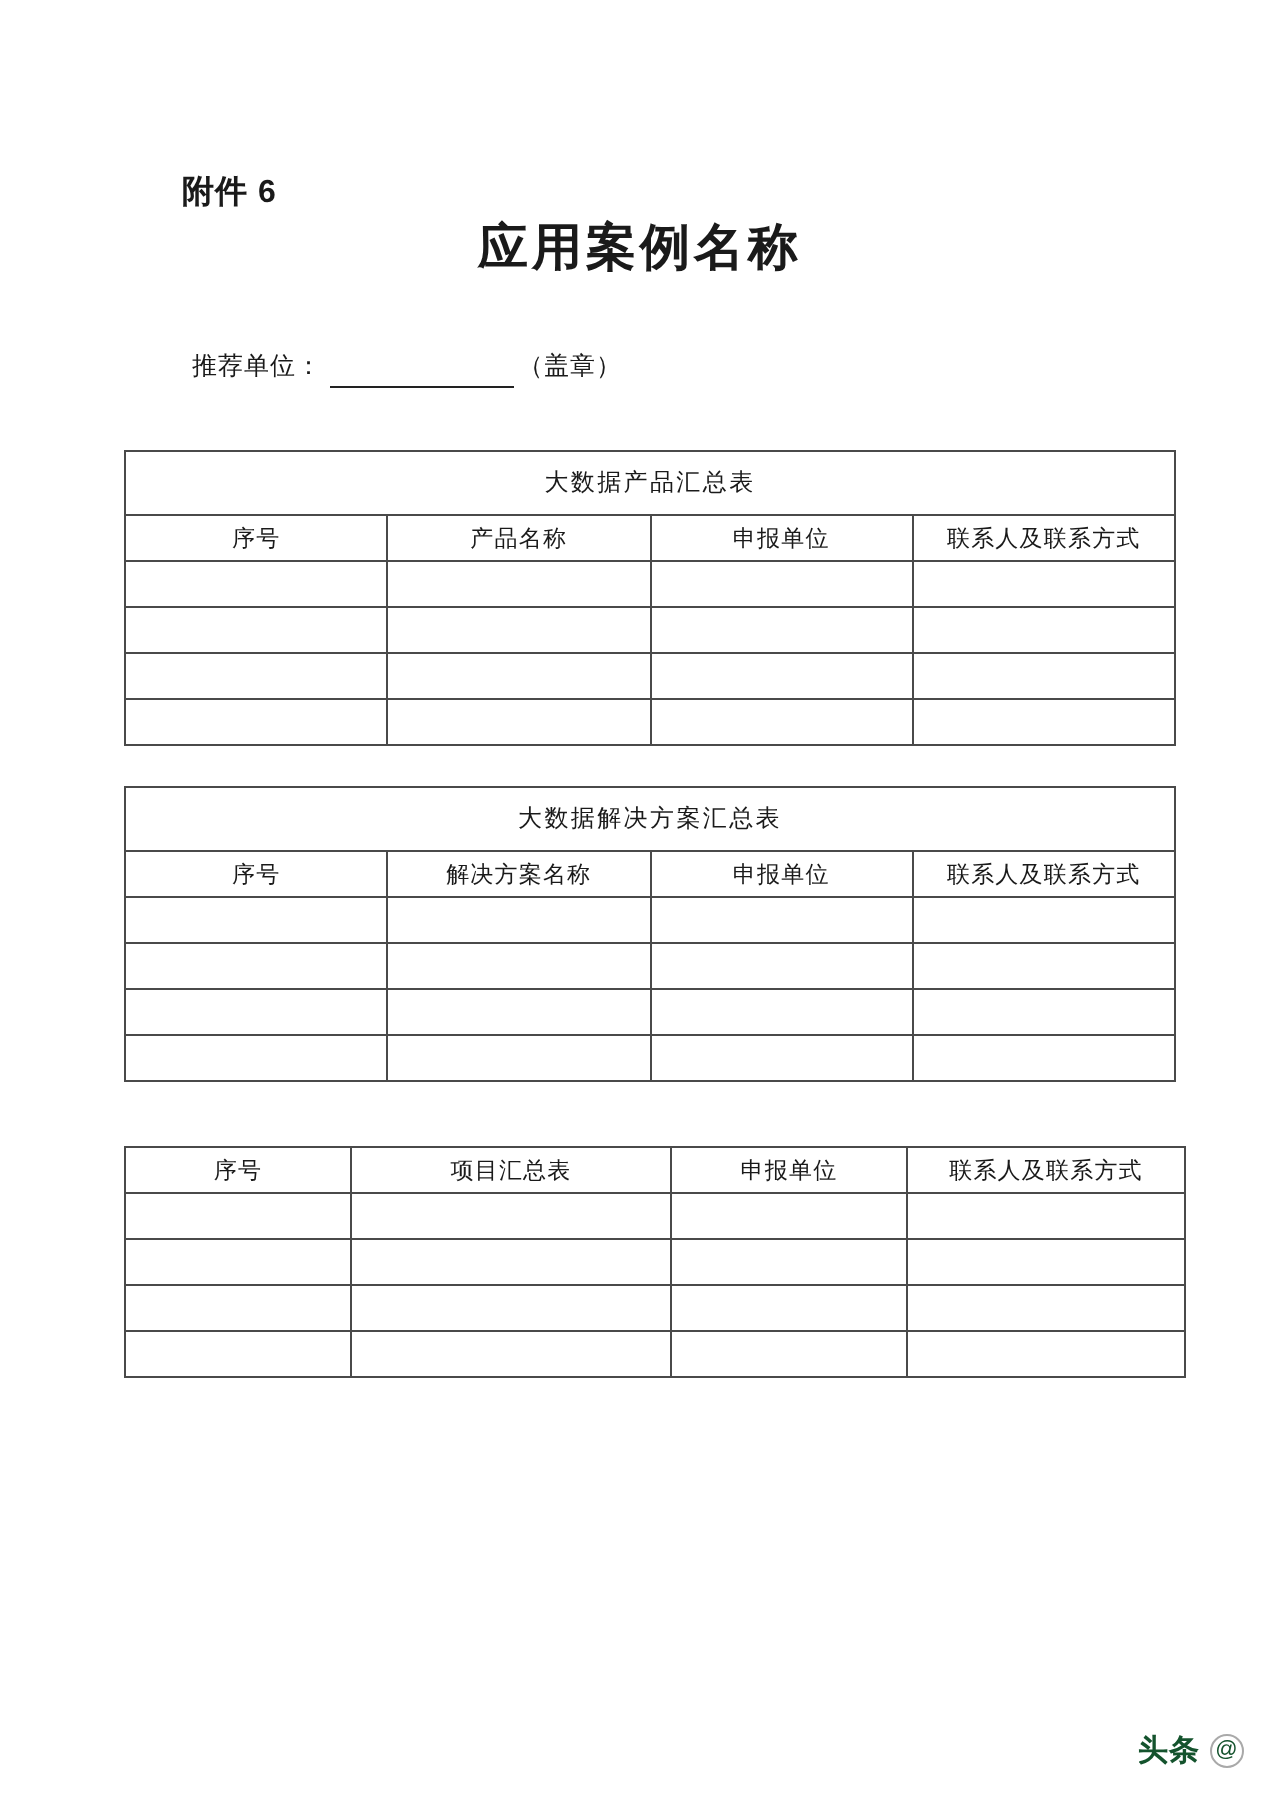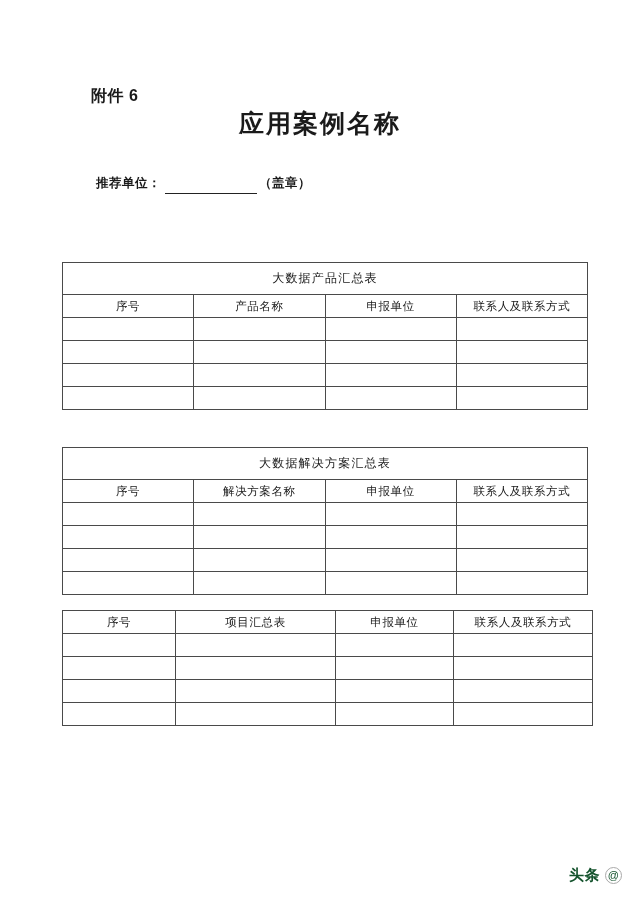--- a/index.html
+++ b/index.html
@@ -48,21 +48,20 @@
   }
 
   
   .meta-block {
     position: absolute;
     left: 96px;
     top: 172px;
     width: 450px;
     font-size: 12.5px;
     line-height: 22px;
-    font-weight: bold;
   }
   .meta-line {
     display: flex;
     align-items: flex-end;
     white-space: nowrap;
     height: 22px;
   }
   .meta-label {
     letter-spacing: 0.5px;
   }
@@ -80,21 +79,20 @@
   .meta-gap { display: inline-block; width: 22px; }
 
   
   .summary-table {
     position: absolute;
     left: 62px;
     width: 526px;
     border-collapse: collapse;
     table-layout: fixed;
     font-size: 11.5px;
-    margin-top: 37px;
   }
   .summary-table td {
     border: 1px solid #4a4a4a;
     height: 21px;
     text-align: center;
     vertical-align: middle;
     padding: 0;
     letter-spacing: 0.6px;
   }
   .summary-table .tbl-caption {
@@ -108,21 +106,21 @@
   }
   .summary-table .data-row td {
     height: 22px;
   }
   .col-seq   { width: 112px; }
   .col-name  { width: 159px; }
   .col-org   { width: 117px; }
   .col-contact { width: 138px; }
 
   #table-products  { top: 225px; }
-  #table-solutions { top: 410px; }
+  #table-solutions { top: 393px; }
   #table-cases     { top: 573px; }
 
   
   .page-number {
     position: absolute;
     left: 0;
     right: 0;
     top: 840px;
     text-align: center;
     font-size: 11px;

